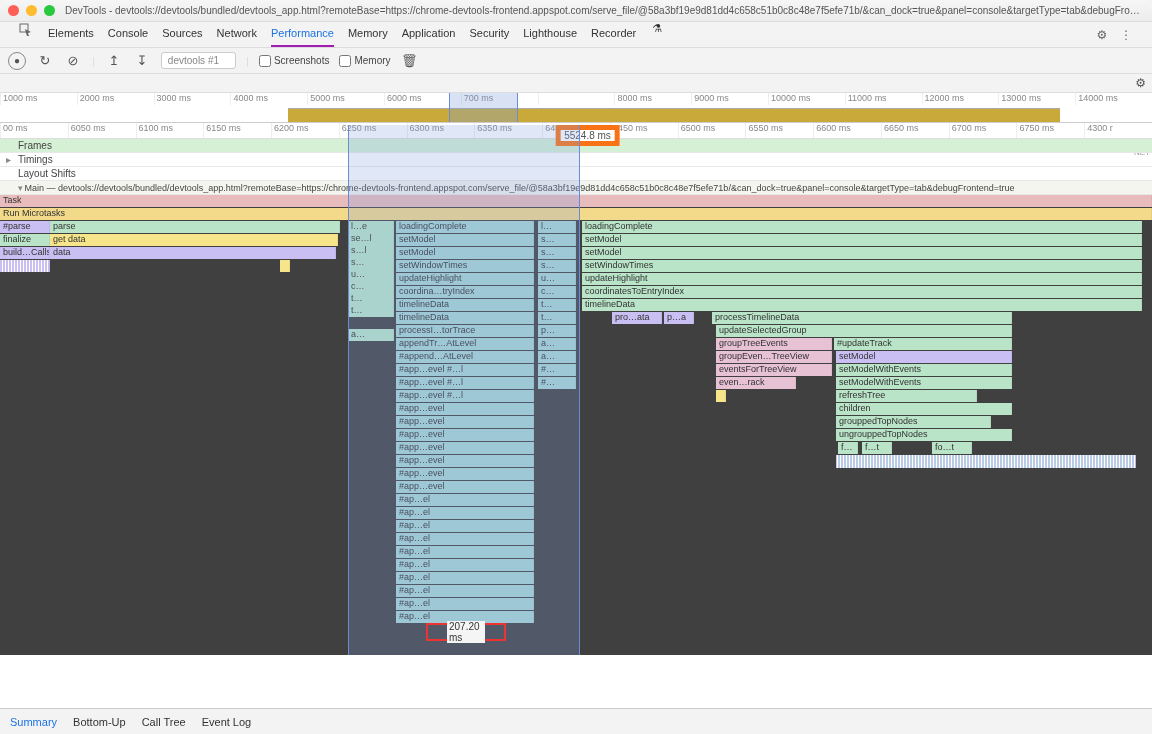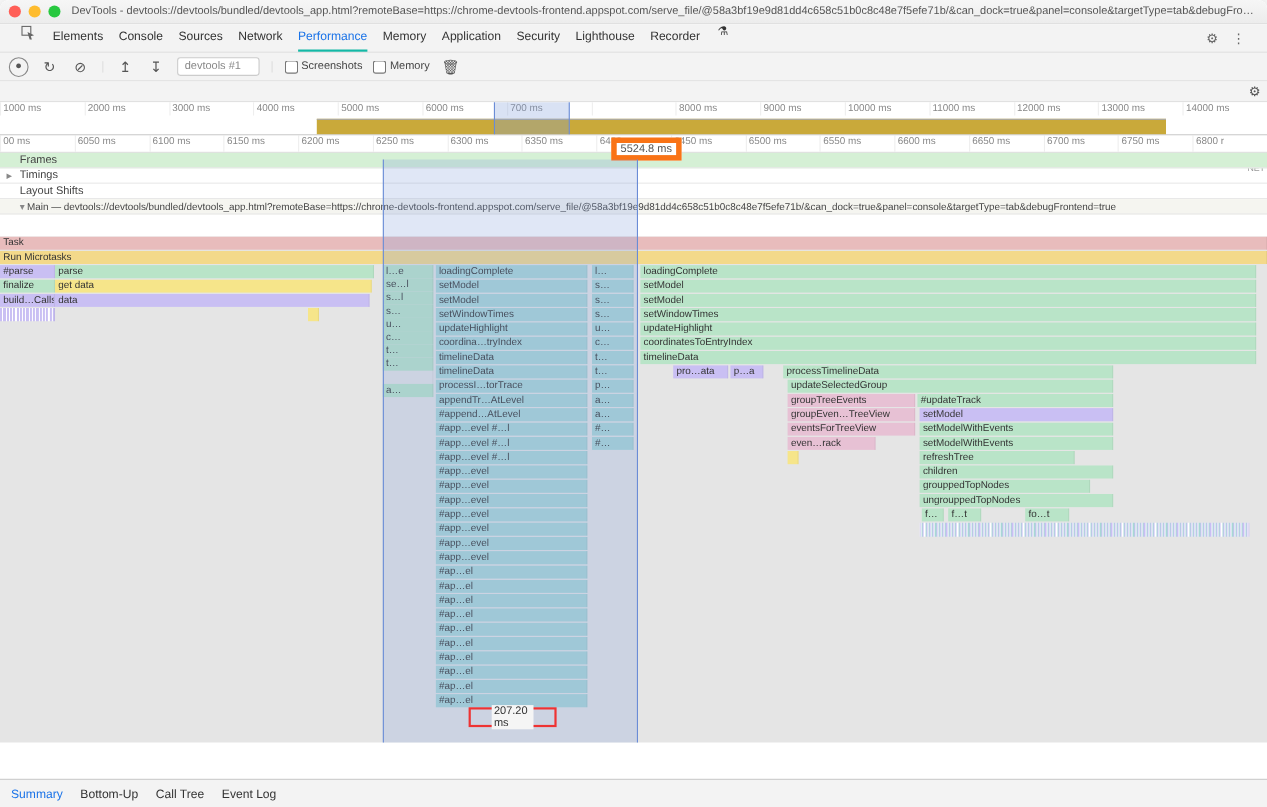--- a/index.html
+++ b/index.html
@@ -5,21 +5,21 @@
 * { margin:0; padding:0; box-sizing:border-box; font-family:-apple-system,BlinkMacSystemFont,"Segoe UI",Arial,sans-serif; }
 body { background:#fff; font-size:11px; color:#333; width:1152px; height:734px; overflow:hidden; border-radius:8px; box-shadow:0 4px 20px rgba(0,0,0,0.25); }
 .titlebar { height:22px; background:linear-gradient(#f6f6f6,#ececec); display:flex; align-items:center; padding:0 8px; border-bottom:1px solid #ddd; border-radius:8px 8px 0 0; }
 .traffic { display:flex; gap:7px; margin-right:10px; }
 .tl { width:11px; height:11px; border-radius:50%; }
 .tl.red{background:#ff5f57;} .tl.yellow{background:#febc2e;} .tl.green{background:#28c840;}
 .titletext { font-size:10px; color:#555; white-space:nowrap; overflow:hidden; text-overflow:ellipsis; }
 .tabs { height:26px; display:flex; border-bottom:1px solid #ddd; background:#f3f3f3; padding:0 18px; gap:14px; }
 .tabs .icon { width:16px; height:16px; display:flex; align-items:center; justify-content:center; color:#666; font-size:12px; }
 .tabitem { font-size:11px; color:#333; cursor:pointer; padding:5px 0; }
-.tabitem.active { color:#1a73e8; border-bottom:2px solid #14b8a6; }
+.tabitem.active { color:#1a73e8; border-bottom:2px solid #a21caf; }
 .flask { margin-left:2px; }
 .tabs .right { margin-left:auto; display:flex; gap:8px; align-items:center; }
 .toolbar { height:26px; display:flex; align-items:center; gap:10px; padding:0 8px; border-bottom:1px solid #ddd; background:#f3f3f3; }
 .toolbar .icon { width:18px; height:18px; border:1px solid #888; border-radius:50%; display:flex; align-items:center; justify-content:center; font-size:10px; color:#555; }
 .toolbar .icon.nocircle { border:none; font-size:13px; }
 .dropdown { background:#fff; border:1px solid #ccc; padding:2px 16px 2px 6px; font-size:10px; color:#888; border-radius:3px; position:relative; }
 .checkbox { display:flex; align-items:center; gap:3px; font-size:10px; color:#444; }
 .checkbox input { width:12px; height:12px; }
 .settings-row { text-align:right; padding:2px 6px; background:#f3f3f3; border-bottom:1px solid #ddd; }
 .gear { font-size:12px; color:#555; }
@@ -30,21 +30,21 @@
 .ov-labels { position:absolute; right:2px; top:10px; font-size:8px; color:#999; text-align:right;margin-top:36px; }
 .ruler { height:16px; display:flex; font-size:9px; color:#888; background:#fff; border-bottom:1px solid #ddd; }
 .ruler span { flex:1; border-left:1px solid #eee; padding-left:2px; }
 .tracks { position:relative; }
 .track-row { display:flex; height:14px; border-bottom:1px solid #e8e8e8; font-size:10px; align-items:center; }
 .track-label { width:100%; padding-left:18px; color:#444; }
 .track-label.arrow::before { content:"▸"; position:absolute; left:6px; color:#888; }
 .track-row.frames { background:#d5f0d5; }
 .track-row.main-header { background:#f5f5f0; font-size:9px; color:#555; }
 .track-row.main-header .arrow-down::before{content:"▾";color:#888;margin-right:2px;}
-.flame { position:relative; background:#e5e5e5;margin-top:20px; }
+.flame { position:relative; background:#404040; }
 .flame-row { height:13px; position:relative; white-space:nowrap; overflow:hidden; }
 .bar { position:absolute; height:12px; top:0; font-size:9px; padding-left:3px; overflow:hidden; white-space:nowrap; color:#333; border-right:1px solid rgba(0,0,0,0.05); }
 .c-task{background:#e8bcbc;} .c-micro{background:#f3d98a;} .c-purple{background:#c9bff3;} .c-yellow{background:#f6e58a;}
 .c-green{background:#b9e4c8;} .c-pink{background:#e7c1d4;} .c-teal{background:#a9d6d6;}
 .time-label { position:absolute; left:50%; top:-14px; transform:translateX(-50%); background:#fff; border:5px solid #f97316; padding:0 4px; font-size:10px; color:#555; }
 .selection { position:absolute; top:0; bottom:0; background:rgba(130,160,220,0.25); border-left:1px solid #6a8cd6; border-right:1px solid #6a8cd6; z-index:1; pointer-events:none; }
 .highlight { position:absolute; border:2px solid #e33; z-index:5; pointer-events:none; }
 .highlight .hl-text { position:absolute; left:50%; top:50%; transform:translate(-50%,-50%); font-size:10px; color:#333; background:#f5f5f5; padding:0 2px; }
 .footer-tabs { position:absolute; bottom:0; left:0; right:0; height:26px; display:flex; align-items:center; gap:16px; padding:0 10px; border-top:1px solid #ccc; background:#f3f3f3; font-size:11px; }
 .footer-tabs .ft { color:#333; cursor:pointer; }
@@ -149,21 +149,21 @@
   <span>6300 ms</span>
     <span>6350 ms</span>
     <span>6400 ms</span>
   <span>6450 ms</span>
     <span>6500 ms</span>
     <span>6550 ms</span>
   <span>6600 ms</span>
     <span>6650 ms</span>
     <span>6700 ms</span>
   <span>6750 ms</span>
-    <span>6800 r</span>
+    <span>4300 r</span>
 </div>
 
 <div class="tracks">
   <div class="track-row frames">
     <div class="track-label">Frames</div>
     <div class="time-label" style="left:51%">5524.8 ms</div>
   </div>
   <div class="track-row">
       <div class="track-label arrow">Timings</div>
     </div>

